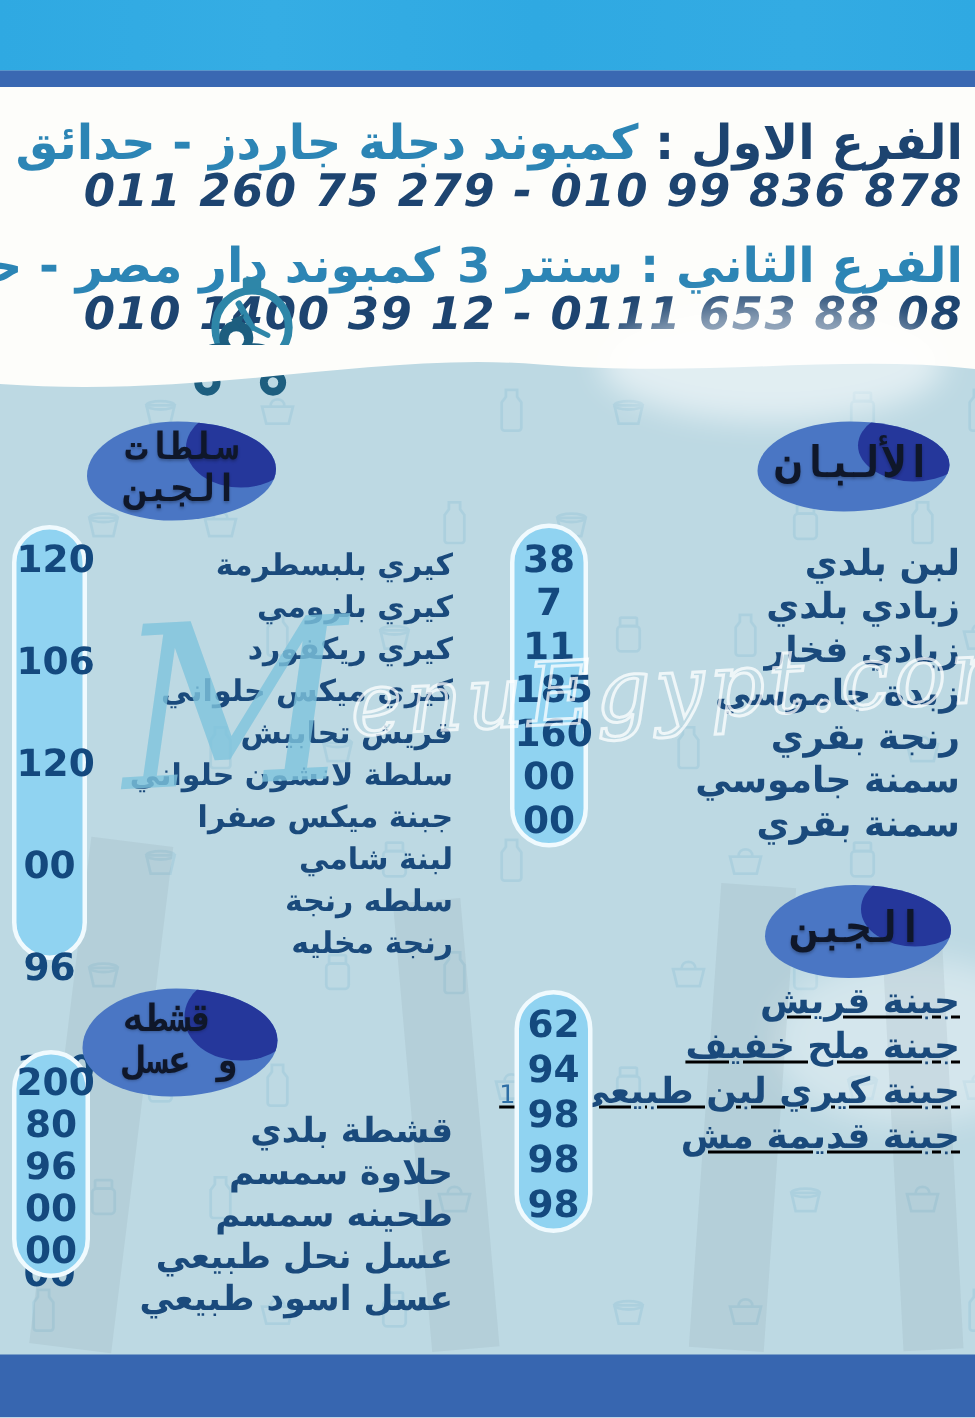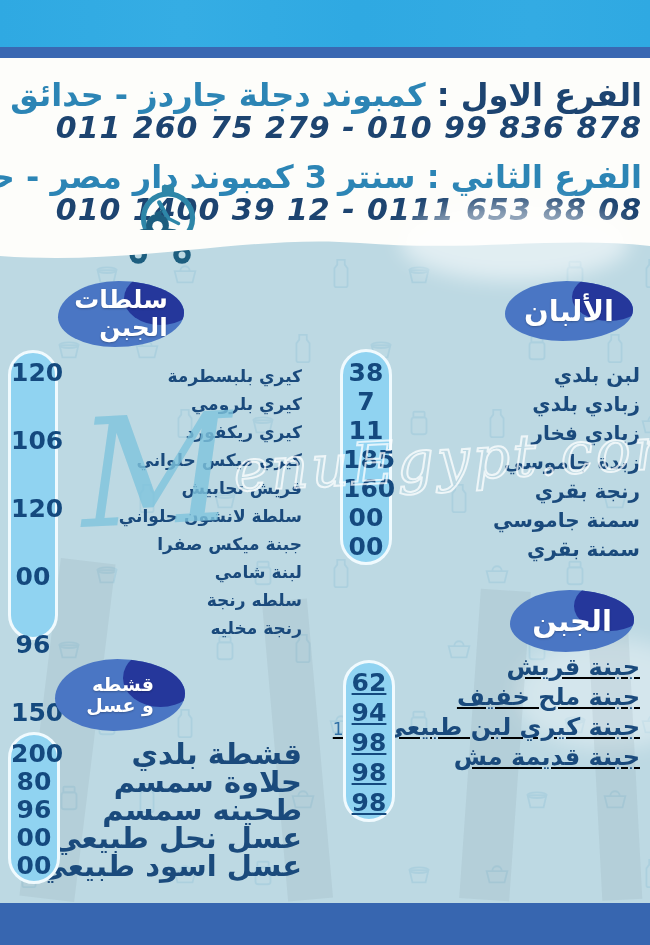--- a/index.html
+++ b/index.html
@@ -38,58 +38,58 @@
   .st3{left:470px;top:590px;width:50px;height:310px;transform:rotate(4deg);}
   .st4{left:595px;top:620px;width:40px;height:280px;transform:rotate(-3deg);}
 
   
   .menu-section{position:absolute;left:0;top:0;width:650px;height:945px;z-index:2;pointer-events:none;}
   .blob{position:absolute;background:var(--blob-main);overflow:hidden;
     border-radius:48% 52% 55% 45% / 55% 48% 52% 45%;
     display:flex;align-items:center;justify-content:center;}
   .blob::before{content:"";position:absolute;width:58%;height:80%;right:-10%;top:-14%;
     background:var(--blob-dark);border-radius:50%;}
-  .blob-title{position:relative;color:#ffffff;font-weight:bold;text-align:right;
-    white-space:pre-line;line-height:1.12;text-shadow:0 1px 2px rgba(0,0,0,.25);direction:rtl;}
+  .blob-title{position:relative;color:#0f172a;font-weight:bold;text-align:left;
+    white-space:pre-line;line-height:1.12;text-shadow:0 1px 2px rgba(0,0,0,.25);direction:rtl;font-family:Liberation Mono, monospace;}
 
   .items{position:absolute;margin:0;padding:0;list-style:none;direction:rtl;text-align:right;}
   .items li{color:var(--item-text);font-weight:bold;white-space:nowrap;}
   .iname{letter-spacing:0;}
   .inote{font-size:17px;font-weight:normal;color:#2E6FA6;margin-right:8px;}
 
   .pill{position:absolute;background:var(--pill-fill);border:3px solid #F0FAFE;
     border-radius:28px;box-sizing:border-box;display:flex;flex-direction:column;align-items:center;}
   .price{width:100%;text-align:center;color:var(--price-text);font-weight:bold;font-size:25px;}
 
   .s-salads .blob{left:58px;top:281px;width:126px;height:66px;}
   .s-salads .blob-title{font-size:25px;}
-  .s-salads .items{right:348px;width:260px;top:362px;font-size:17px;}
+  .s-salads .items{right:348px;width:260px;top:362px;font-size:20px;}
   .s-salads .items li{height:28px;line-height:28px;}
   .s-salads .pill{left:8px;top:350px;width:50px;height:290px;padding-top:6px;gap:40px;}
   .s-salads .price{height:28px;line-height:28px;}
 
   .s-dairy .blob{left:505px;top:281px;width:128px;height:60px;}
   .s-dairy .blob-title{font-size:29px;}
-  .s-dairy .items{right:10px;width:250px;top:361px;font-size:20px;}
+  .s-dairy .items{right:10px;width:250px;top:361px;font-size:24px;}
   .s-dairy .items li{height:29px;line-height:29px;}
   .s-dairy .pill{left:340px;top:349px;width:52px;height:216px;padding-top:6px;}
   .s-dairy .price{height:29px;line-height:29px;}
 
   .s-cheese .blob{left:510px;top:590px;width:124px;height:62px;}
   .s-cheese .blob-title{font-size:29px;}
   .s-cheese .items{right:10px;width:320px;top:652px;font-size:24px;text-decoration:underline;}
   .s-cheese .items li{height:30px;line-height:30px;}
   .s-cheese .pill{left:343px;top:660px;width:52px;height:162px;padding-top:5px;}
-  .s-cheese .price{height:30px;line-height:30px;text-decoration:underline;}
+  .s-cheese .price{height:30px;line-height:30px;}
 
   .s-cream .blob{left:55px;top:659px;width:130px;height:72px;}
-  .s-cream .blob-title{font-size:19px;}
-  .s-cream .items{right:348px;width:270px;top:740px;font-size:29px;}
+  .s-cream .blob-title{font-size:25px;}
+  .s-cream .items{right:348px;width:270px;top:740px;font-size:23px;}
   .s-cream .items li{height:28px;line-height:28px;}
-  .s-cream .pill{left:8px;top:732px;width:52px;height:152px;padding-top:5px;}
+  .s-cream .pill{left:8px;top:700px;width:52px;height:152px;padding-top:5px;}
   .s-cream .price{height:28px;line-height:28px;}
 
   
   .watermark{position:absolute;left:80px;top:392px;width:500px;height:150px;z-index:3;
     pointer-events:none;transform:rotate(-3deg);white-space:nowrap;
     font-family:"DejaVu Serif",serif;font-style:italic;}
   .wm-m{font-size:150px;line-height:140px;color:rgba(126,195,220,.8);vertical-align:-28px;}
   .wm-rest{font-size:58px;color:transparent;-webkit-text-stroke:2px rgba(255,255,255,.75);
     letter-spacing:3px;}
 

